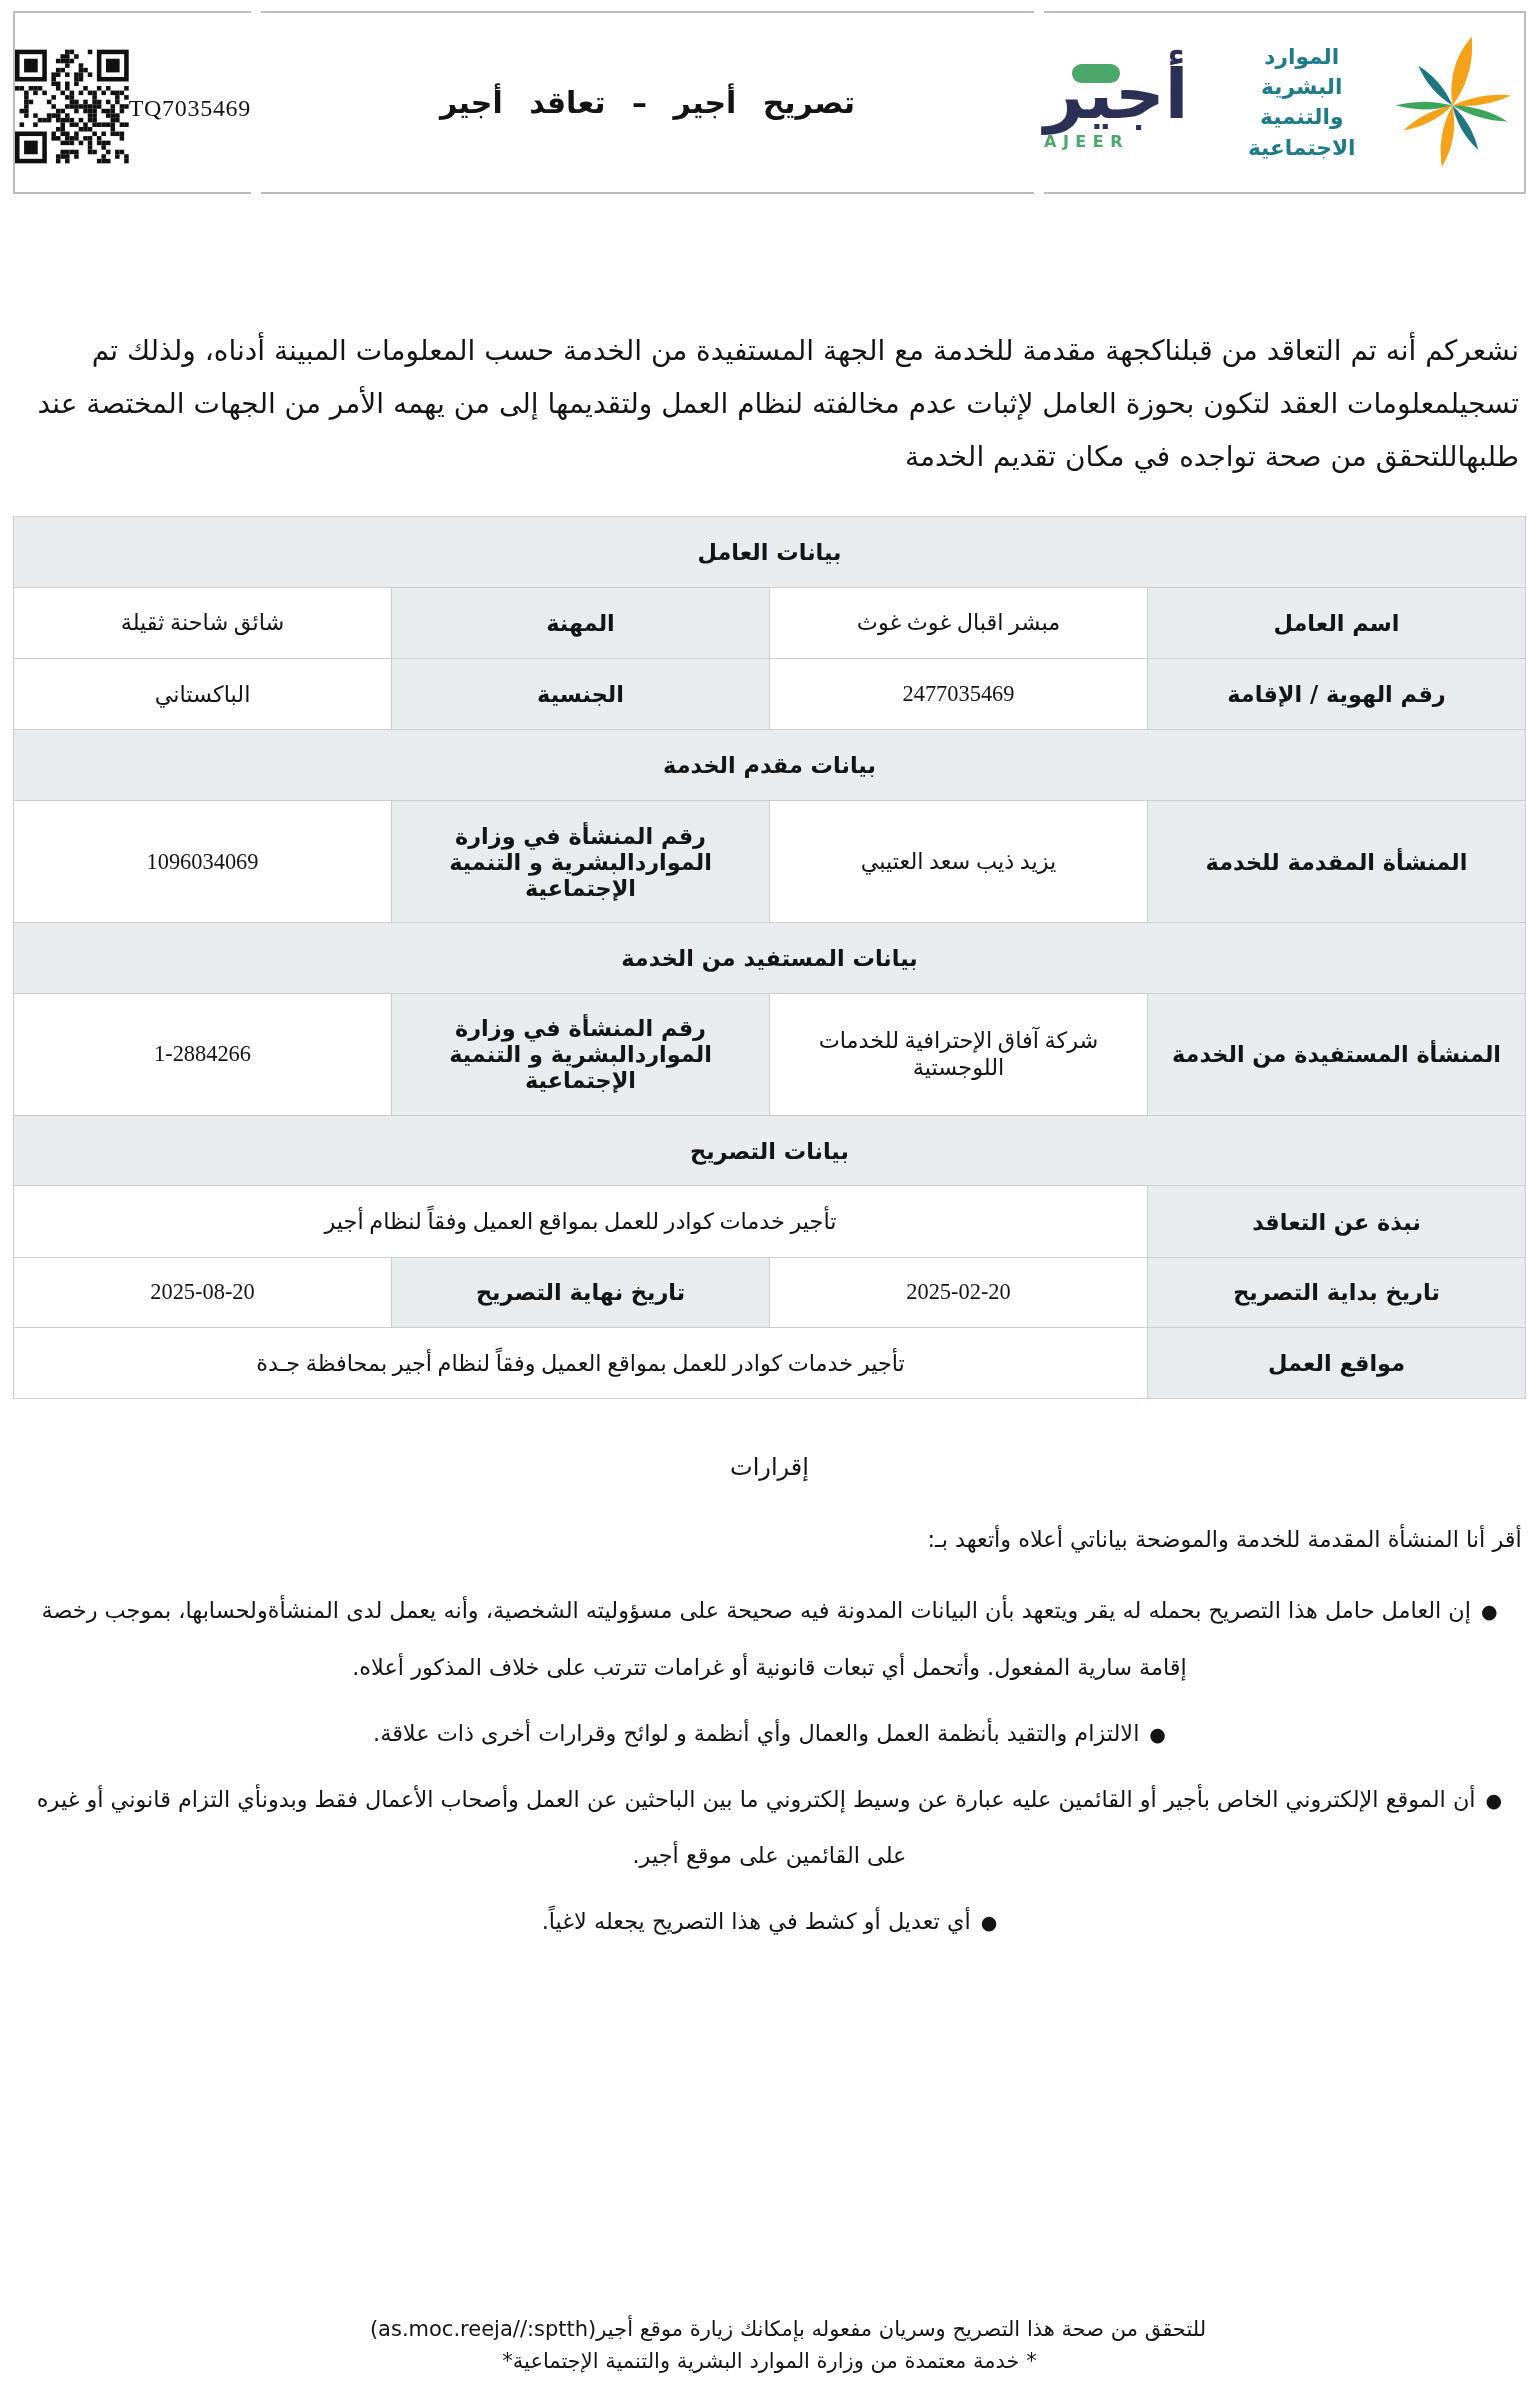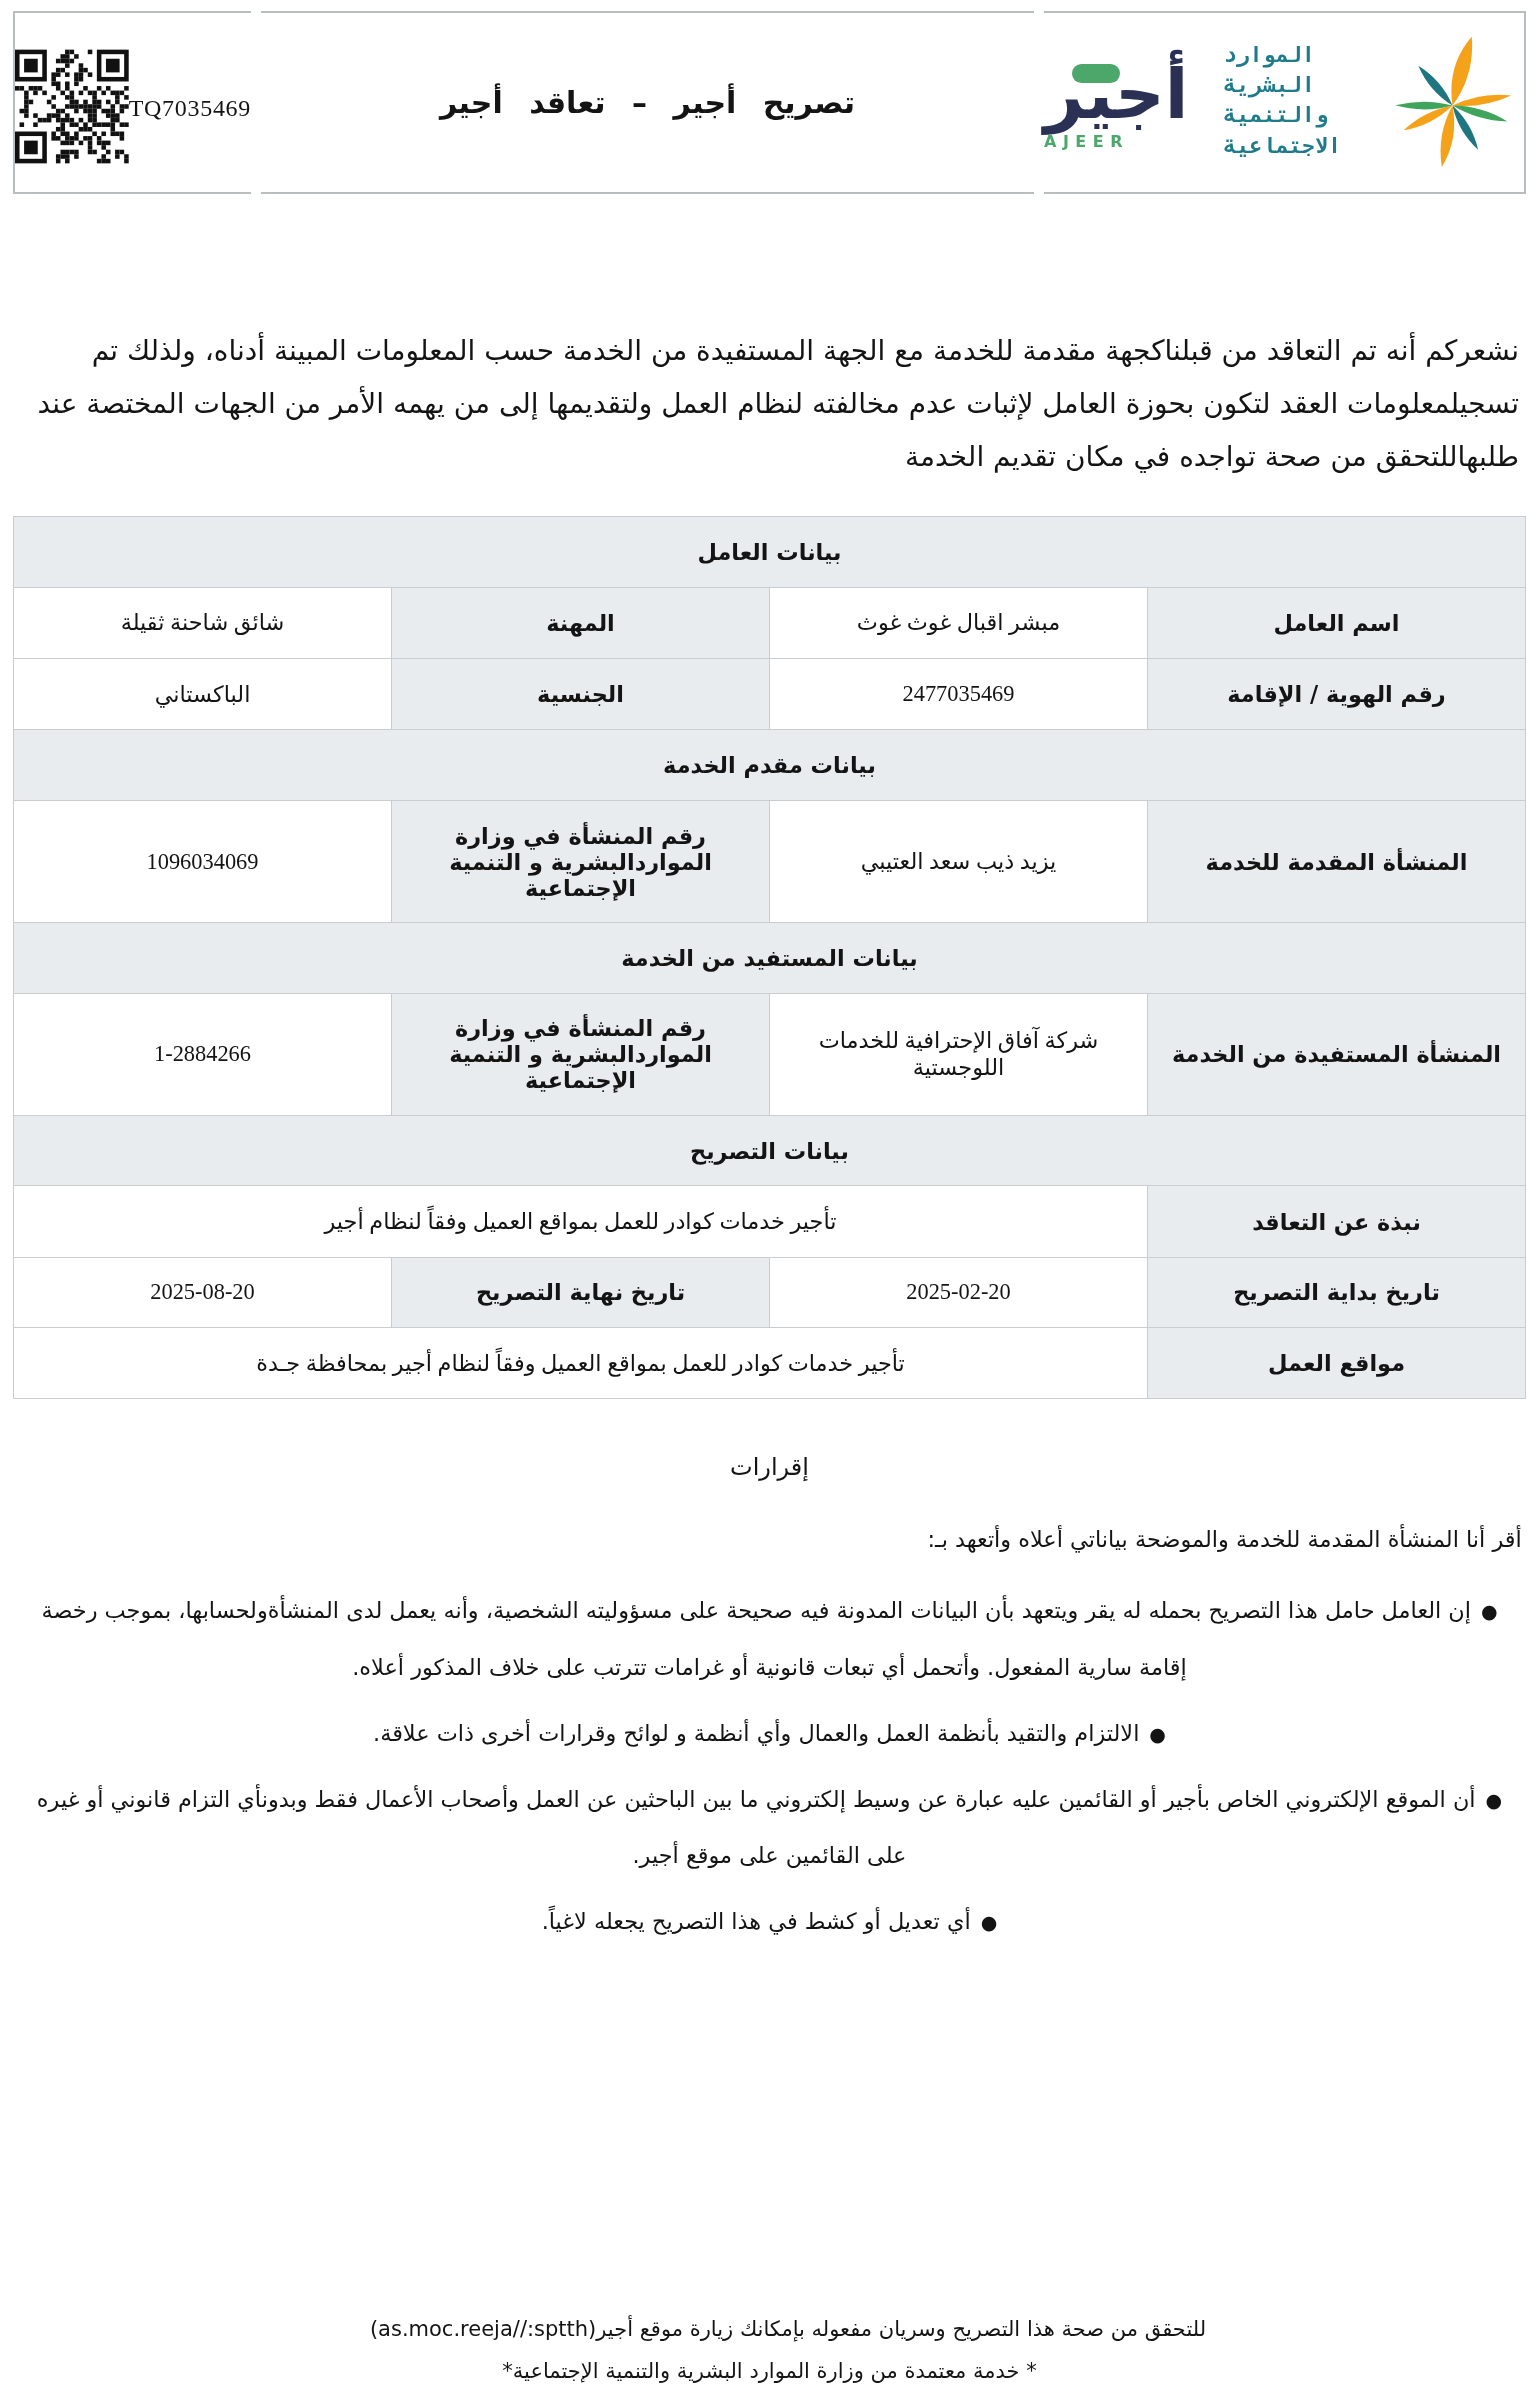--- a/index.html
+++ b/index.html
@@ -20,21 +20,21 @@
   .qr-box svg{width:144px;height:131px;}
   .qr-label{font-family:"Liberation Serif","DejaVu Sans",serif;font-size:24px;margin-top:2.9px;letter-spacing:0.7px;}
   .title-box{flex:1;display:flex;align-items:center;justify-content:center;}
   .title-box h1{font-size:30px;font-weight:bold;direction:rtl;word-spacing:16px;}
   .logos-box{width:482px;border-right:2.2px solid var(--header-border);display:flex;align-items:center;justify-content:flex-end;gap:35px;padding:0 5.8px 0 0;}
   .ajeer-logo{position:relative;text-align:left;padding-top:4.3px;}
   .ajeer-ar{font-size:69px;font-weight:bold;color:var(--ajeer-navy);line-height:1.05;direction:rtl;}
   .ajeer-pill{position:absolute;top:10px;right:68px;width:48px;height:19px;border-radius:9.4px;background:var(--ajeer-green);}
   .ajeer-en{font-size:16px;font-weight:bold;color:var(--ajeer-green);letter-spacing:6.5px;margin-top:1.4px;}
   .ministry{display:flex;align-items:center;gap:7.2px;}
-  .ministry-text{direction:rtl;text-align:left;color:var(--ministry-teal);font-size:21.7px;font-weight:bold;line-height:1.4;font-family:Liberation Mono, monospace;}
+  .ministry-text{direction:rtl;text-align:center;color:var(--ministry-teal);font-size:21.7px;font-weight:bold;line-height:1.4;}
   .emblem{width:131px;height:131px;flex:0 0 auto;}
   .petal-o{fill:var(--emblem-orange);} .petal-t{fill:var(--emblem-teal);} .petal-g{fill:var(--emblem-green);}
 
   
   .intro{direction:rtl;text-align:right;font-size:28px;line-height:1.9;margin:130px 20px 0;}
 
   
   table.permit{width:1513px;margin:33px auto 0;border-collapse:collapse;direction:rtl;table-layout:fixed;}
   table.permit td{border:1.4px solid var(--table-border);font-size:22.4px;padding:21.7px 20px;vertical-align:middle;text-align:center;}
   td.sec{background:var(--section-bg);text-align:center !important;font-weight:bold;font-size:23px;padding:27.4px 7.2px;}
@@ -43,21 +43,21 @@
 
   
   .decl-title{text-align:center;direction:rtl;font-size:24px;margin-top:54px;}
   .decl-intro{direction:rtl;text-align:right;font-size:22.4px;margin:45px 17.3px 0;}
   .decl-list{list-style:none;direction:rtl;text-align:center;margin:30px 14.4px 0;}
   .decl-list li{font-size:22.4px;line-height:2.5;margin-bottom:10px;}
   .blt{margin-left:10px;font-size:19px;}
 
   
   .footer-1{position:absolute;bottom:48px;width:100%;text-align:center;direction:rtl;font-size:21px;padding-left:37px;}
-  .footer-2{position:absolute;bottom:6px;width:100%;text-align:center;direction:rtl;font-size:21px;}
+  .footer-2{position:absolute;bottom:16px;width:100%;text-align:center;direction:rtl;font-size:21px;}
 </style>
 </head>
 <body>
 
 <div class="page">
 
   <header class="hdr">
     <div class="hdr-cell qr-box">
       <svg xmlns="http://www.w3.org/2000/svg" viewBox="0 0 225 225">
           <g fill="#111">

